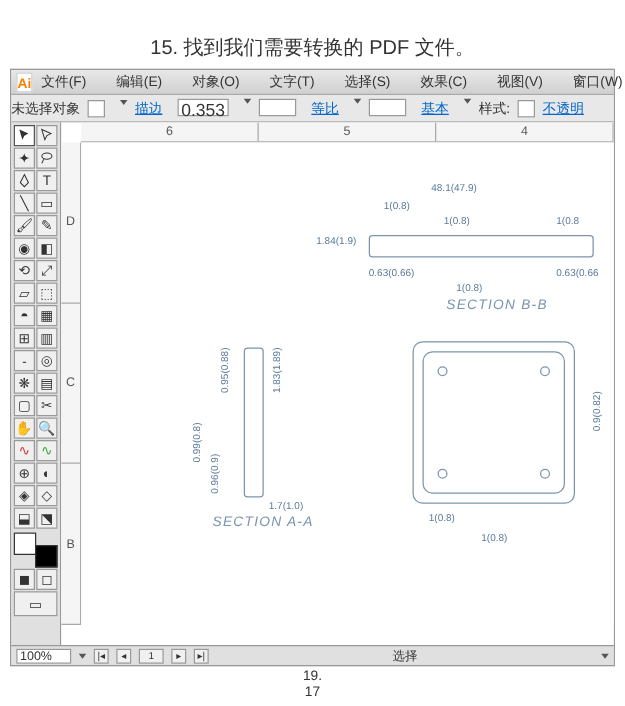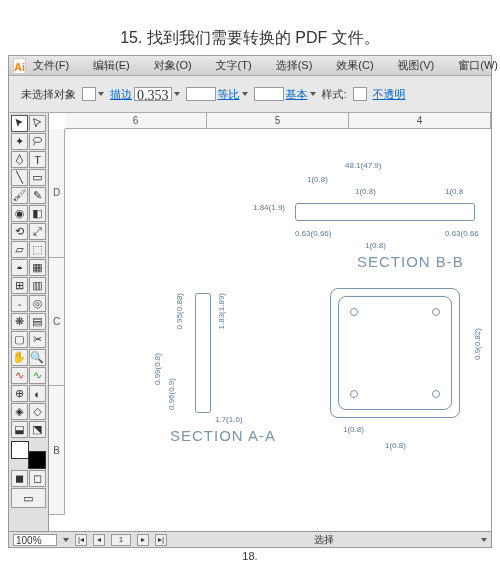--- a/index.html
+++ b/index.html
@@ -4,22 +4,22 @@
 <style>
   * { margin: 0; padding: 0; box-sizing: border-box; }
   body { font-family: "Microsoft YaHei", Arial, sans-serif; font-size: 11px; background: #fff; width: 500px; height: 565px; overflow: hidden; position: relative; }
   .caption { text-align: center; font-size: 16px; padding: 28px 0 6px; color: #333; }
   .app { border: 1px solid #999; margin: 0 8px; background: #d8d8d8; }
   .app-header { display: flex; align-items: center; height: 20px; background: linear-gradient(#e8e8e8,#d0d0d0); border-bottom: 1px solid #aaa; padding: 0 4px; gap: 2px; }
   .ai-logo { width: 18px; height: 16px; background: #fff; color: #ff7f00; font-weight: bold; font-size: 11px; text-align: center; line-height: 16px; border: 1px solid #ccc; }
   .menu { display: flex; gap: 14px; font-size: 11px; color: #333; }
   .menu span { padding: 2px 5px; cursor: default; white-space: nowrap; }
   .hdr-btn { width: 18px; height: 14px; background: #f0f0f0; border: 1px solid #999; font-size: 9px; text-align: center; }
-  .options-bar { display: flex; align-items: center; height: 37px; background: #e8e8e8; border-bottom: 1px solid #aaa; padding: 0 12px; gap: 6px; font-size: 11px; color: #333; }
-  .opt-item { display: flex; align-items: center; gap: 2px; font-family: Liberation Serif, serif; }
+  .options-bar { display: flex; align-items: center; height: 22px; background: #e8e8e8; border-bottom: 1px solid #aaa; padding: 0 0; gap: 6px; font-size: 11px; color: #333; }
+  .opt-item { display: flex; gap: 12px; }
   .opt-link { color: #0066cc; text-decoration: underline; }
   .opt-field { height: 14px; border: 1px solid #999; background: #fff; padding: 0 2px; font-size: 14px; }
   .chev { width: 0; height: 0; border-left: 3px solid transparent; border-right: 3px solid transparent; border-top: 4px solid #555; display: inline-block; }
   .tab-bar { display: flex; height: 18px; background: #ccc; border-bottom: 1px solid #999; }
   .tab { background: #eee; border: 1px solid #999; border-bottom: none; padding: 1px 8px; font-size: 10px; color: #444; }
   .tab .x { margin-left: 6px; color: #888; }
   .work { display: flex; height: 418px; }
   .toolbox { width: 40px; background: #e0e0e0; border-right: 1px solid #999; padding: 2px; display: flex; flex-wrap: wrap; gap: 1px; align-content: flex-start; }
   .tool { width: 17px; height: 17px; background: #f0f0f0; border: 1px solid #999; display: flex; align-items: center; justify-content: center; color: #333; font-size: 11px; cursor: pointer; position: relative; }
   .tool.sel { background: #fff; border-color: #555; }
@@ -29,21 +29,21 @@
   .sw-bg { width: 18px; height: 18px; background: #000; border: 1px solid #333; position: absolute; bottom: 0; right: 0; }
   .canvas-wrap { flex: 1; position: relative; background: #fff; overflow: hidden; }
   .ruler-h { position: absolute; top: 0; left: 16px; right: 0; height: 16px; background: #f5f5f5; border-bottom: 1px solid #aaa; display: flex; }
   .ruler-h div { flex: 1; border-right: 1px solid #aaa; text-align: center; font-size: 10px; color: #555; line-height: 16px; }
   .ruler-v { position: absolute; top: 16px; left: 0; bottom: 16px; width: 16px; background: #f5f5f5; border-right: 1px solid #aaa; display: flex; flex-direction: column; }
   .ruler-v div { flex: 1; border-bottom: 1px solid #aaa; text-align: center; font-size: 10px; color: #555; display: flex; align-items: center; justify-content: center; }
   .canvas { position: absolute; top: 16px; left: 16px; right: 0; bottom: 16px; background: #fff; }
   .drawing { position: absolute; top: 4px; left: 10px; right: 0; bottom: 0; }
   .dim { position: absolute; font-size: 8px; color: #5a7a9a; white-space: nowrap; }
   .vdim { writing-mode: vertical-rl; transform: rotate(180deg); }
-  .sect { position: absolute; font-size: 15px; color: #7a95ad; letter-spacing: 1px; }
+  .sect { position: absolute; font-size: 11px; color: #7a95ad; letter-spacing: 1px; font-style: italic; }
   .part { position: absolute; border: 1px solid #7a95ad; }
   .rnd { border-radius: 8px; }
   .status { height: 16px; background: #e0e0e0; border-top: 1px solid #999; display: flex; align-items: center; font-size: 10px; color: #333; padding: 0 4px; gap: 6px; justify-content: flex-end; }
   .zoom { width: 44px; height: 12px; border: 1px solid #999; background: #fff; padding: 0 2px; }
   .nav-btn { width: 12px; height: 12px; border: 1px solid #999; background: #f0f0f0; text-align: center; line-height: 10px; font-size: 8px; }
   .footer { text-align: center; font-size: 11px; color: #333; margin-top: 2px; line-height: 13px; }
   svg.ic { width: 13px; height: 13px; }
 </style>
 </head>
 <body>
@@ -214,15 +214,15 @@
     <div class="nav-btn">◂</div>
     <div class="nav-btn" style="width:20px">1</div>
     <div class="nav-btn">▸</div>
     <div class="nav-btn">▸|</div>
     <div style="flex:1;text-align:center">选择</div>
     <span class="chev"></span>
   </div>
 </div>
 
 <div class="footer">
-  <div>18.</div>
+  <div>19.</div>
   <div>17</div>
 </div>
 
 </body></html>

